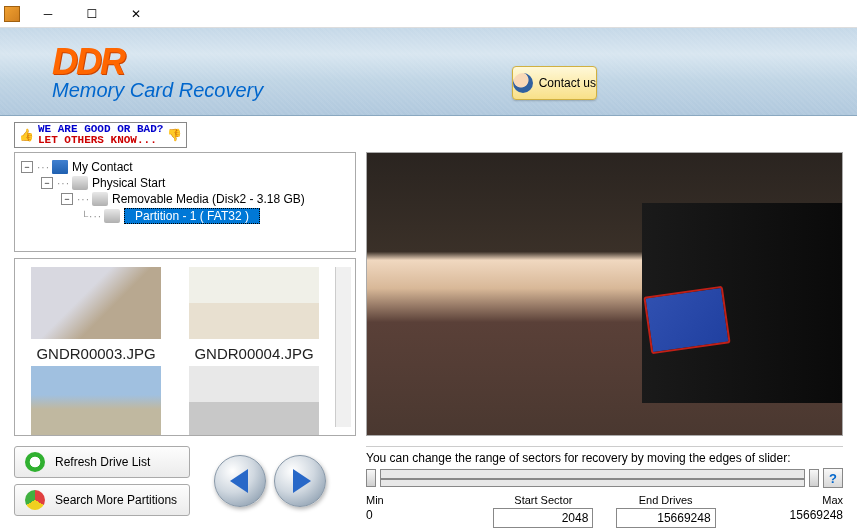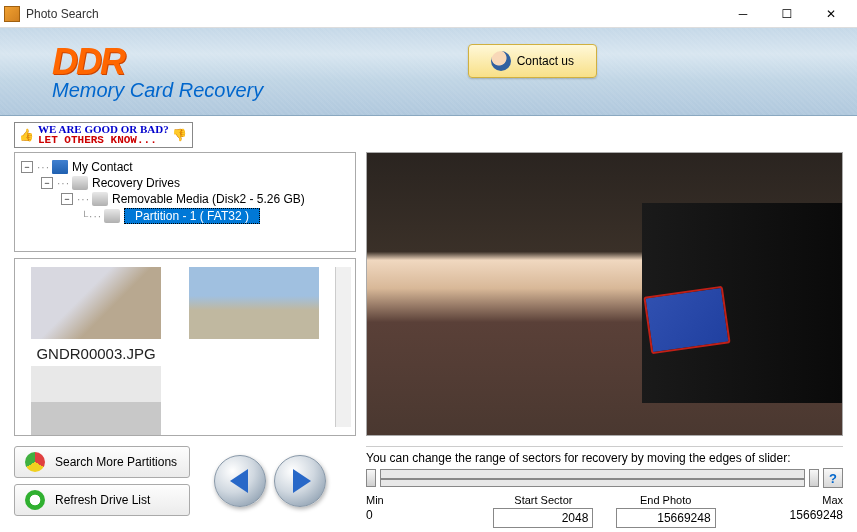--- a/index.html
+++ b/index.html
@@ -6,27 +6,27 @@
 body { font-family: 'Segoe UI', Tahoma, sans-serif; font-size: 12px; background: #fff; width: 857px; height: 532px; overflow: hidden; }
 .titlebar { height: 28px; background: #fff; border-bottom: 1px solid #ddd; display: flex; align-items: center; padding: 0 4px; }
 .titlebar-icon { width: 16px; height: 16px; background: linear-gradient(135deg, #f0a030, #d08020); border: 1px solid #a06010; margin-right: 6px; }
 .titlebar-title { flex: 1; font-size: 12px; color: #333; }
 .titlebar-btn { width: 44px; height: 26px; display: flex; align-items: center; justify-content: center; cursor: pointer; }
 .header { height: 88px; background: linear-gradient(to bottom, #c5d8e8 0%, #d8e6f0 30%, #c0d5e5 60%, #b0c8dd 100%); position: relative; border-bottom: 1px solid #8aa8c0; display: flex; align-items: center; padding: 0 20px; }
 .header::before { content: ""; position: absolute; inset: 0; background: repeating-linear-gradient(45deg, rgba(255,255,255,0.05) 0px, rgba(255,255,255,0.05) 2px, transparent 2px, transparent 4px); }
 .logo { position: relative; z-index: 1; margin-left: 32px; }
 .logo-ddr { font-size: 36px; font-weight: bold; color: #ff6600; font-style: italic; letter-spacing: -2px; text-shadow: 1px 1px 0 #cc4400; }
 .logo-sub { font-size: 20px; color: #0066cc; font-weight: 400; margin-top: -4px; font-style: italic; }
-.contact-btn { position: absolute; right: 260px; top: 16px; height: 34px; background: linear-gradient(to bottom, #fff8d8, #f8e088); border: 1px solid #d0b040; border-radius: 4px; display: flex; align-items: center; padding: 0 22px; cursor: pointer; box-shadow: 0 1px 2px rgba(0,0,0,0.2); z-index: 1; }
+.contact-btn { position: absolute; right: 260px; top: 38px; height: 34px; background: linear-gradient(to bottom, #fff8d8, #f8e088); border: 1px solid #d0b040; border-radius: 4px; display: flex; align-items: center; padding: 0 0; cursor: pointer; box-shadow: 0 1px 2px rgba(0,0,0,0.2); z-index: 1; }
 .contact-icon { width: 20px; height: 20px; background: radial-gradient(circle at 40% 35%, #f8d8b8 40%, #3060a0 45%); border-radius: 50%; margin-right: 6px; }
 .content { padding: 6px 14px; }
 .rating-banner { display: inline-flex; align-items: center; border: 1px solid #888; background: #fff; padding: 1px 4px; margin-bottom: 4px; cursor: pointer; }
 .rating-banner .thumb { color: #3080d0; margin-right: 4px; }
 .rating-text { font-family: 'Courier New', monospace; font-size: 11px; font-weight: bold; line-height: 1; }
-.rating-text .l1 { color: #0000cc; font-family: Liberation Serif, serif; }
+.rating-text .l1 { color: #0000cc; }
 .rating-text .l2 { color: #cc0000; }
 .rating-banner .thumb2 { color: #cc0000; margin-left: 4px; }
 .main-layout { display: flex; gap: 10px; }
 .left-col { width: 342px; }
 .tree-panel { height: 100px; border: 1px solid #aaa; background: #fff; padding: 6px; overflow: auto; margin-bottom: 6px; }
 .tree-item { display: flex; align-items: center; padding: 1px 0; }
 .tree-toggle { width: 12px; height: 12px; border: 1px solid #888; display: flex; align-items: center; justify-content: center; font-size: 9px; margin-right: 4px; cursor: pointer; background: #fff; }
 .tree-dots { color: #888; font-size: 10px; letter-spacing: 1px; margin-right: 2px; }
 .tree-icon { width: 16px; height: 14px; margin-right: 4px; }
 .tree-icon.computer { background: linear-gradient(to bottom, #4080d0, #2060b0); border-radius: 1px; }
@@ -76,21 +76,20 @@
 .sector-field.r { text-align: right; }
 .sector-field input { width: 100px; height: 20px; border: 1px solid #888; padding: 0 4px; font-size: 12px; text-align: right; }
 .sector-field.l label { text-align: left; }
 .sector-field.l span, .sector-field.r span { font-size: 12px; }
 </style>
 </head>
 <body>
 
 <div class="titlebar">
   <div class="titlebar-icon"></div>
-  <div class="titlebar-title">Photo Search</div>
   <div class="titlebar-btn">─</div>
   <div class="titlebar-btn">☐</div>
   <div class="titlebar-btn close">✕</div>
 </div>
 
 <div class="header">
   <div class="logo">
     <div class="logo-ddr">DDR</div>
     <div class="logo-sub">Memory Card Recovery</div>
   </div>
@@ -116,62 +115,66 @@
         <div class="tree-item lvl0">
           <span class="tree-toggle">−</span>
           <span class="tree-dots">···</span>
           <span class="tree-icon computer"></span>
           <span class="tree-label">My Contact</span>
         </div>
         <div class="tree-item lvl1">
           <span class="tree-toggle">−</span>
           <span class="tree-dots">···</span>
           <span class="tree-icon drive"></span>
-          <span class="tree-label">Recovery Drives</span>
+          <span class="tree-label">Physical Start</span>
         </div>
         <div class="tree-item lvl2">
           <span class="tree-toggle">−</span>
           <span class="tree-dots">···</span>
           <span class="tree-icon drive"></span>
-          <span class="tree-label">Removable Media (Disk2 - 5.26 GB)</span>
+          <span class="tree-label">Removable Media (Disk2 - 3.18 GB)</span>
         </div>
         <div class="tree-item lvl3">
           <span class="tree-dots">└···</span>
           <span class="tree-icon drive"></span>
           <span class="tree-label selected">Partition - 1 ( FAT32 )</span>
         </div>
       </div>
 
       <div class="thumbs-panel">
         <div class="thumbs-grid">
           <div class="thumb-item">
             <div class="thumb-img t1"></div>
             <div class="thumb-name">GNDR00003.JPG</div>
           </div>
           <div class="thumb-item">
+            <div class="thumb-img t2"></div>
+            <div class="thumb-name">GNDR00004.JPG</div>
+          </div>
+          <div class="thumb-item">
             <div class="thumb-img t3"></div>
             <div class="thumb-name"></div>
           </div>
           <div class="thumb-item">
             <div class="thumb-img t4"></div>
             <div class="thumb-name"></div>
           </div>
         </div>
         <div class="thumb-scroll"></div>
       </div>
 
       <div class="btn-row">
         <div class="action-btns">
           <div class="action-btn">
+            <span class="ico refresh"></span>
+            <span>Refresh Drive List</span>
+          </div>
+          <div class="action-btn">
             <span class="ico pie"></span>
             <span>Search More Partitions</span>
-          </div>
-          <div class="action-btn">
-            <span class="ico refresh"></span>
-            <span>Refresh Drive List</span>
           </div>
         </div>
         <div class="nav-arrows">
           <div class="nav-arrow left">
               <div class="tri"></div>
             </div>
           <div class="nav-arrow right">
               <div class="tri"></div>
             </div>
         </div>
@@ -195,21 +198,21 @@
         <div class="sector-fields">
           <div class="sector-field l">
             <label>Min</label>
             <span>0</span>
           </div>
           <div class="sector-field c">
             <label>Start Sector</label>
             <input type="text" value="2048" style="">
           </div>
           <div class="sector-field c">
-            <label>End Photo</label>
+            <label>End Drives</label>
             <input type="text" value="15669248" style="">
           </div>
           <div class="sector-field r">
             <label>Max</label>
             <span>15669248</span>
           </div>
         </div>
       </div>
     </div>
   </div>

